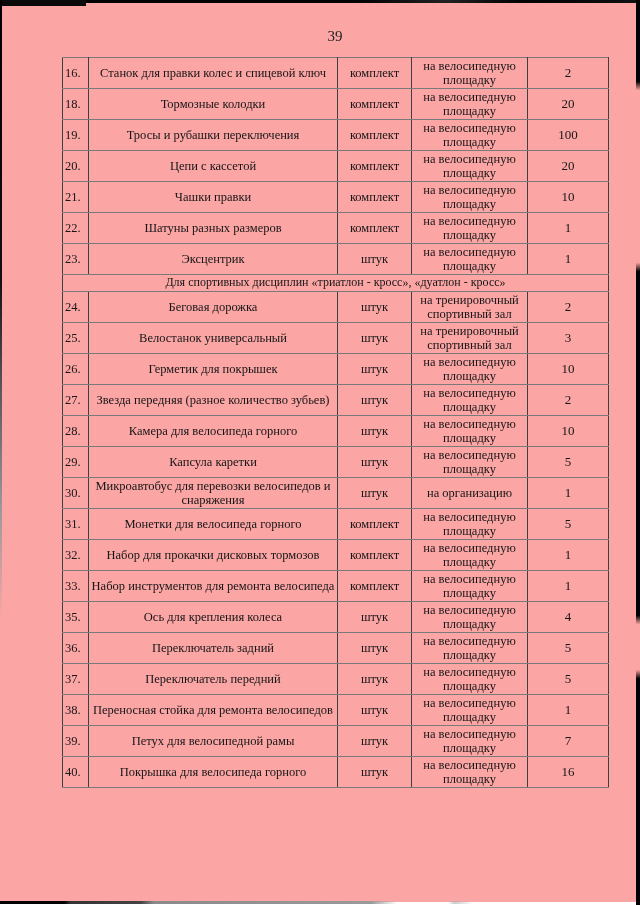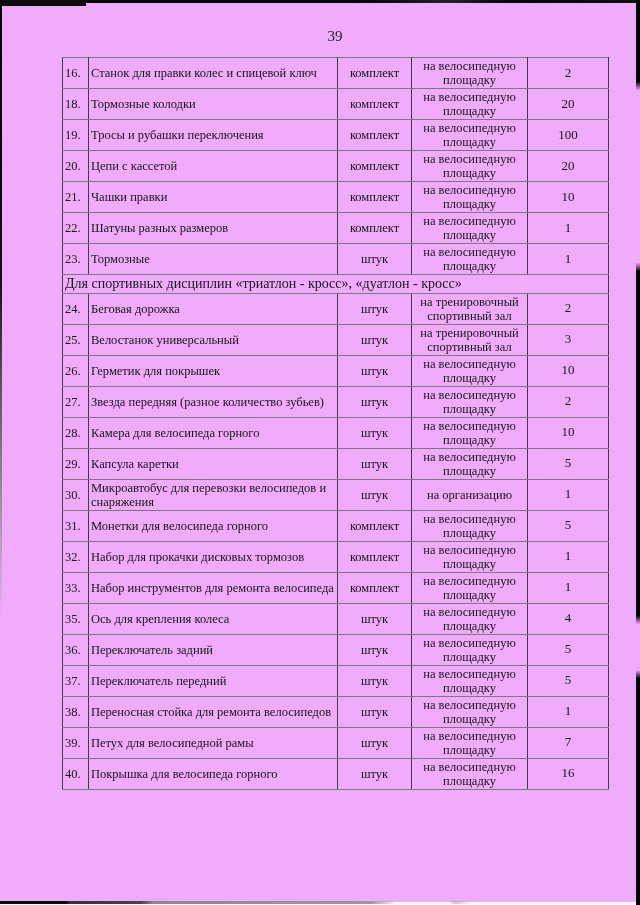--- a/index.html
+++ b/index.html
@@ -3,21 +3,21 @@
 <meta charset="utf-8">
 <style>
   html, body {
     margin: 0; padding: 0;
     width: 640px; height: 905px;
     background: #ffffff;
     overflow: hidden;
     font-family: "Liberation Serif", serif;
     color: #1a1a1a;
   }
-  .page { position: relative; width: 640px; height: 902px; background: #f0abfc; }
+  .page { position: relative; width: 640px; height: 902px; background: #fca5a5; }
 
   
   .art-top {
     position: absolute; top: 0; left: 0; width: 640px; height: 3px;
     background: linear-gradient(to right, #000 0%, #000 55%, #222 70%, #000 82%, #111 100%);
   }
   .art-top-left { position: absolute; top: 0; left: 0; width: 86px; height: 6px; background: #0a0a0a; }
   .art-left {
     position: absolute; top: 0; left: 0; width: 2px; height: 620px;
     background: linear-gradient(to bottom, #000 0%, #111 45%, #555 62%, #999 82%, rgba(150,150,150,0) 100%);
@@ -57,26 +57,27 @@
     border-top: 1px solid #7a7a7a;
     border-bottom: 1px solid #7a7a7a;
     padding: 1px 2px;
     vertical-align: middle;
     line-height: 1.12;
     overflow: hidden;
   }
   table.equip { border: 1px solid #4a4a4a; }
   tr.item-row { height: 30px; }
   td.cell-num { text-align: left; padding-left: 2px; }
-  td.cell-name { text-align: left; padding-left: 4px; margin-left: 17px; }
+  td.cell-name { text-align: center; padding-left: 4px; margin-left: 17px; }
   td.cell-unit, td.cell-location, td.cell-qty { text-align: center; }
   td.cell-qty { font-size: 13px; }
   tr.section-row { height: 17px; }
   td.section-cell {
-    font-size: 14px;
+    text-align: center;
+    font-size: 12px;
     padding: 0 2px;
     line-height: 1.1;
   }
 </style>
 </head>
 <body>
 
 <div class="page">
   <div class="art-top"></div>
   <div class="art-top-left"></div>
@@ -133,21 +134,21 @@
           </tr>
           <tr class="item-row">
             <td class="cell-num">22.</td>
             <td class="cell-name">Шатуны разных размеров</td>
             <td class="cell-unit">комплект</td>
             <td class="cell-location">на велосипедную площадку</td>
             <td class="cell-qty">1</td>
           </tr>
           <tr class="item-row">
             <td class="cell-num">23.</td>
-            <td class="cell-name">Тормозные</td>
+            <td class="cell-name">Эксцентрик</td>
             <td class="cell-unit">штук</td>
             <td class="cell-location">на велосипедную площадку</td>
             <td class="cell-qty">1</td>
           </tr>
           <tr class="section-row">
             <td colspan="5" class="section-cell">Для спортивных дисциплин «триатлон - кросс», «дуатлон - кросс»</td>
           </tr>
           <tr class="item-row">
             <td class="cell-num">24.</td>
             <td class="cell-name">Беговая дорожка</td>

